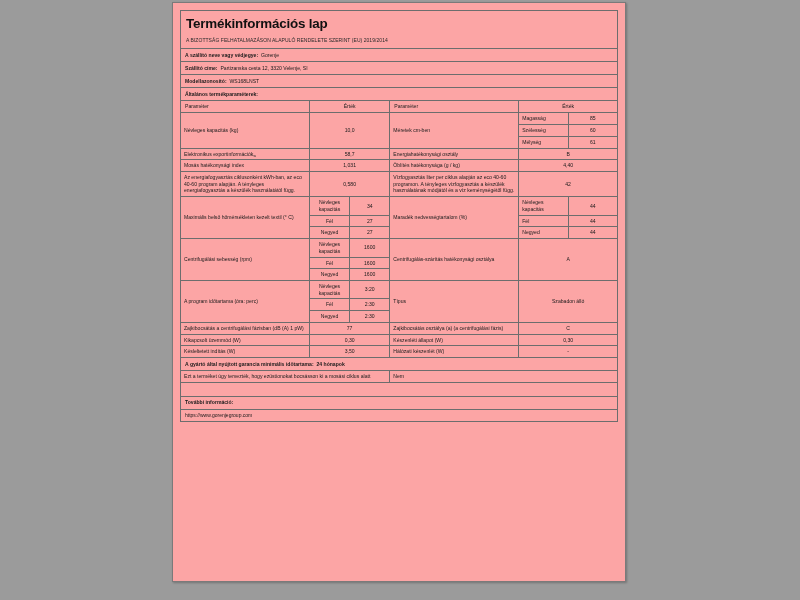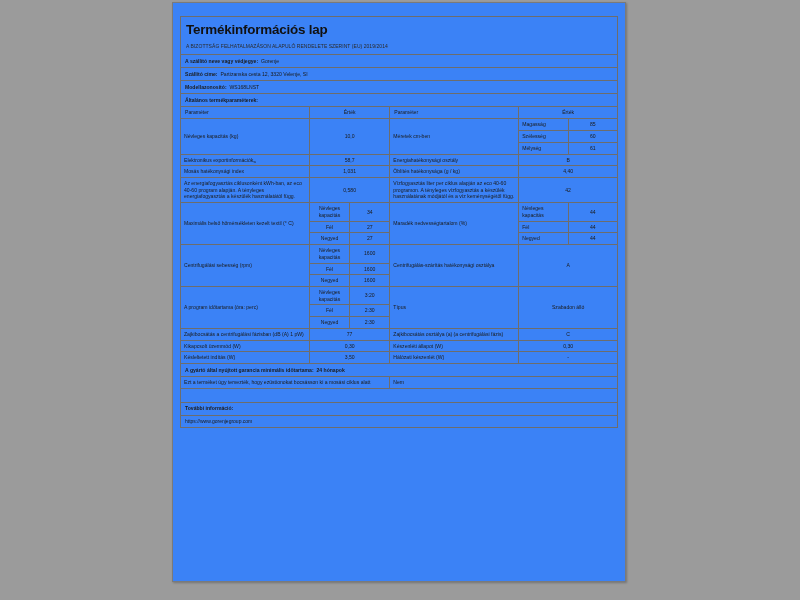--- a/index.html
+++ b/index.html
@@ -16,24 +16,24 @@
     width: 800px;
     height: 600px;
     background: #9b9b9b;
   }
   #page {
     position: absolute;
     left: 172px;
     top: 2px;
     width: 454px;
     height: 580px;
-    background: #3b82f6;
+    background: #fca5a5;
     border: 1px solid #7a7a7a;
     box-sizing: border-box;
-    padding: 13px 7px 6px 7px;
+    padding: 7px 7px 6px 7px;
     box-shadow: 1px 1px 2px rgba(0,0,0,0.25);
   }
   table.main {
     width: 100%;
     border-collapse: collapse;
     table-layout: fixed;
     font-size: 5.1px;
     color: #1b1b1b;
   }
   table.main td {

